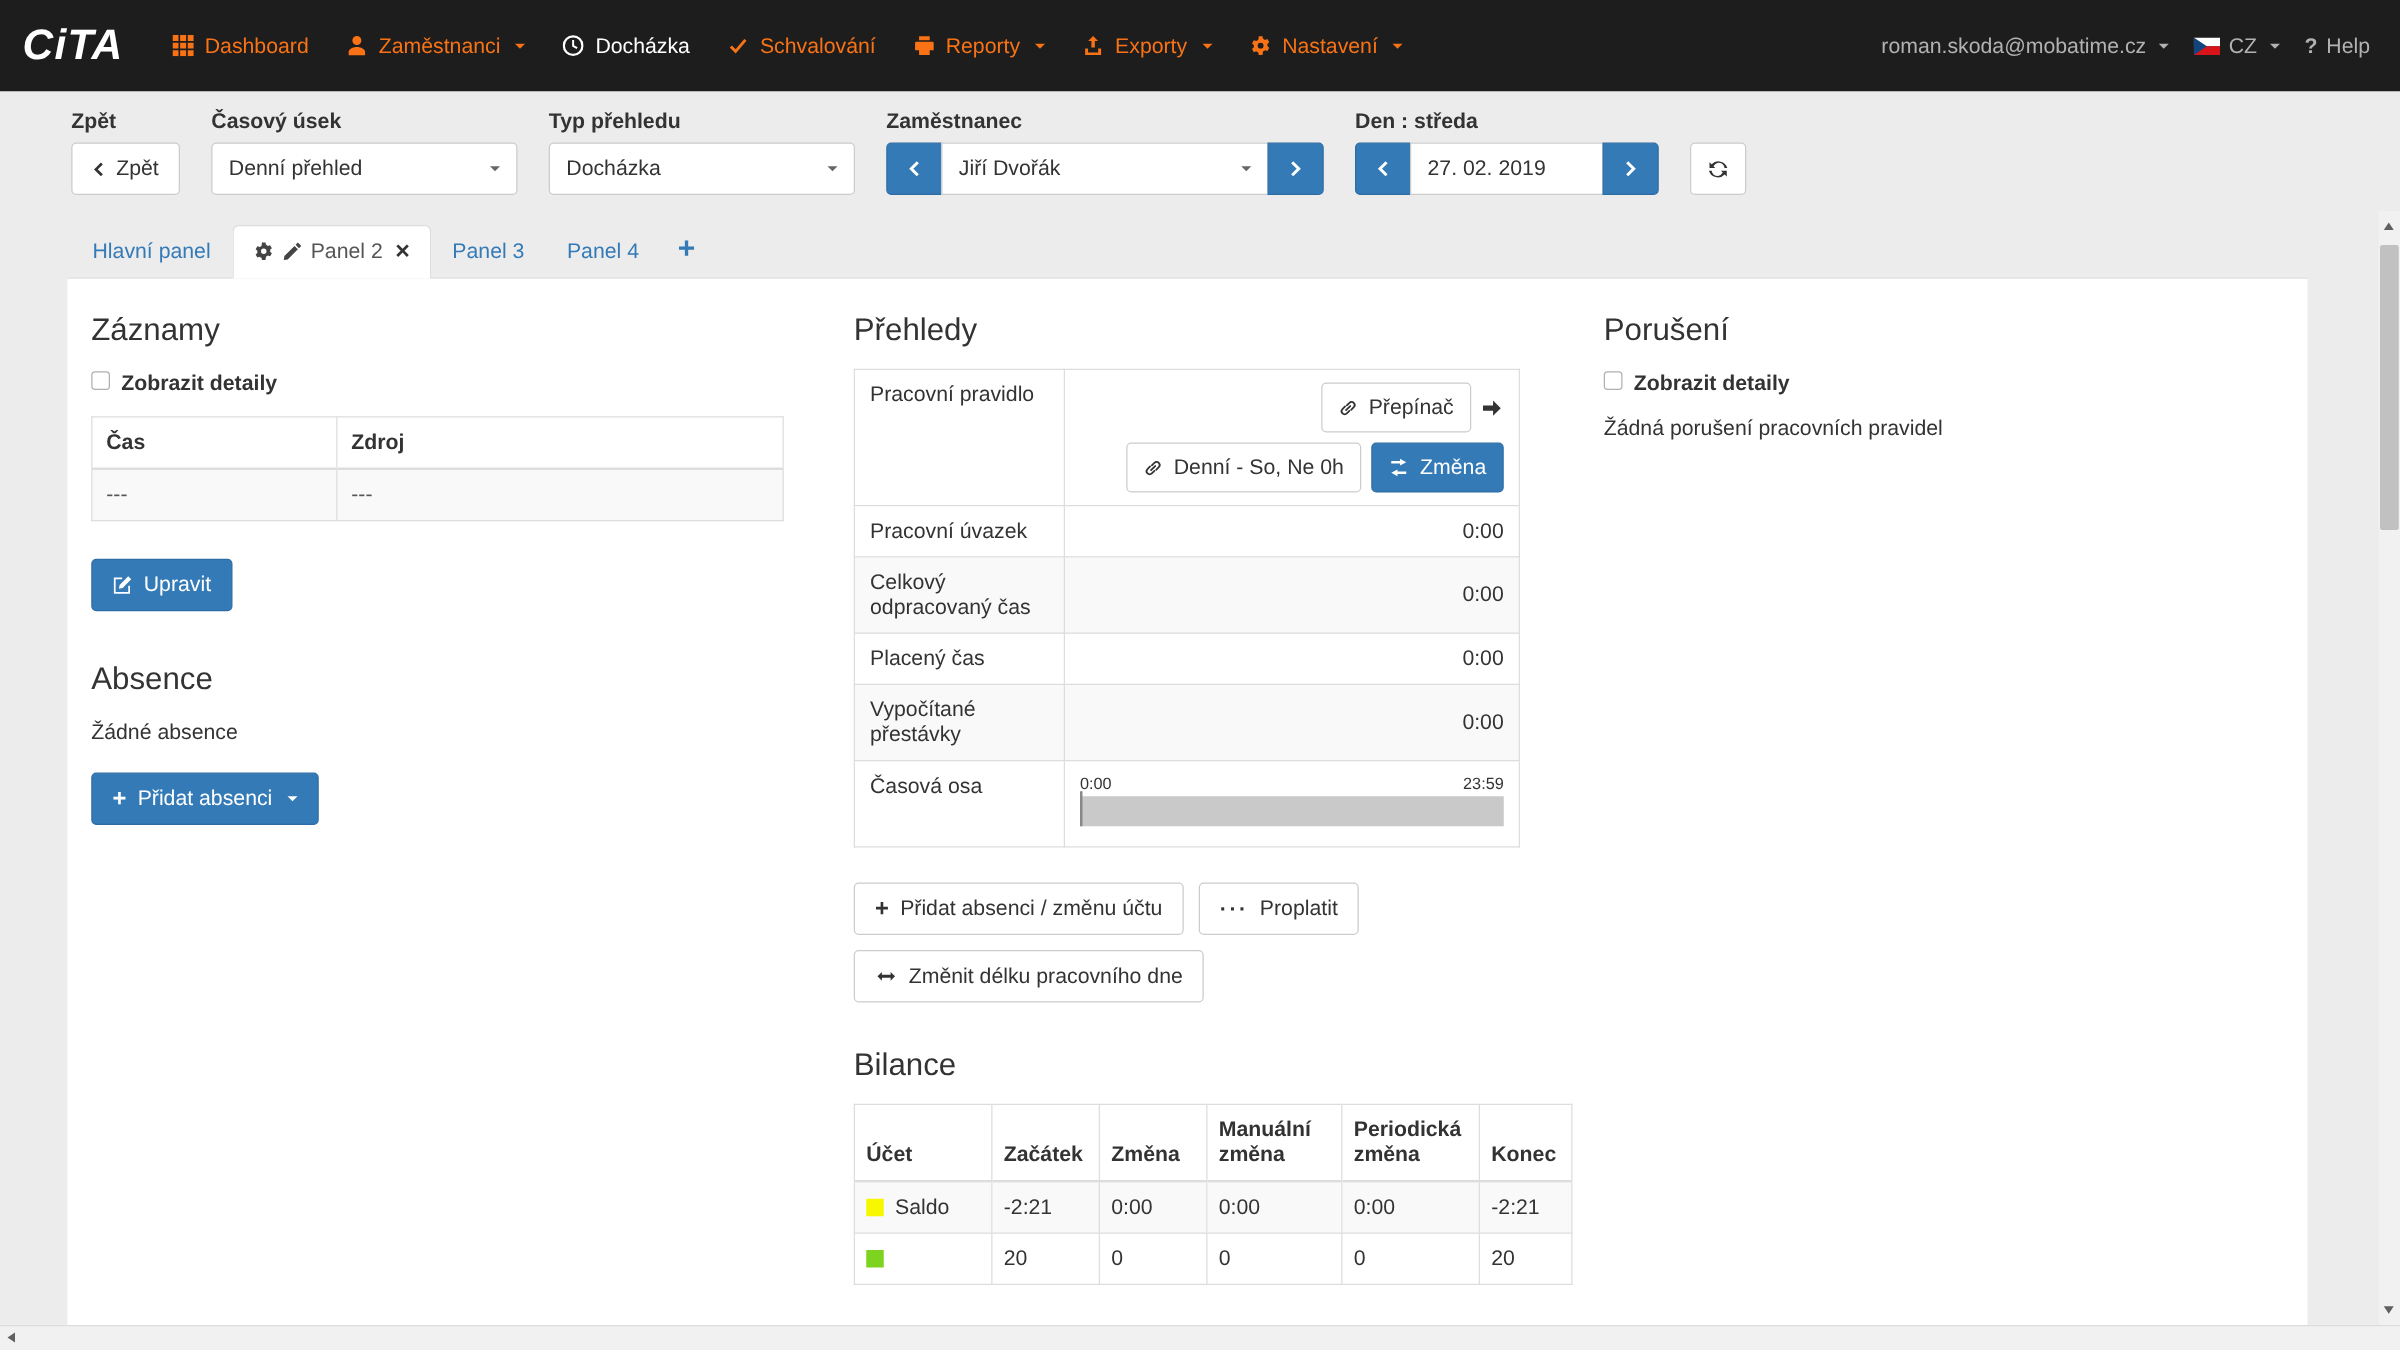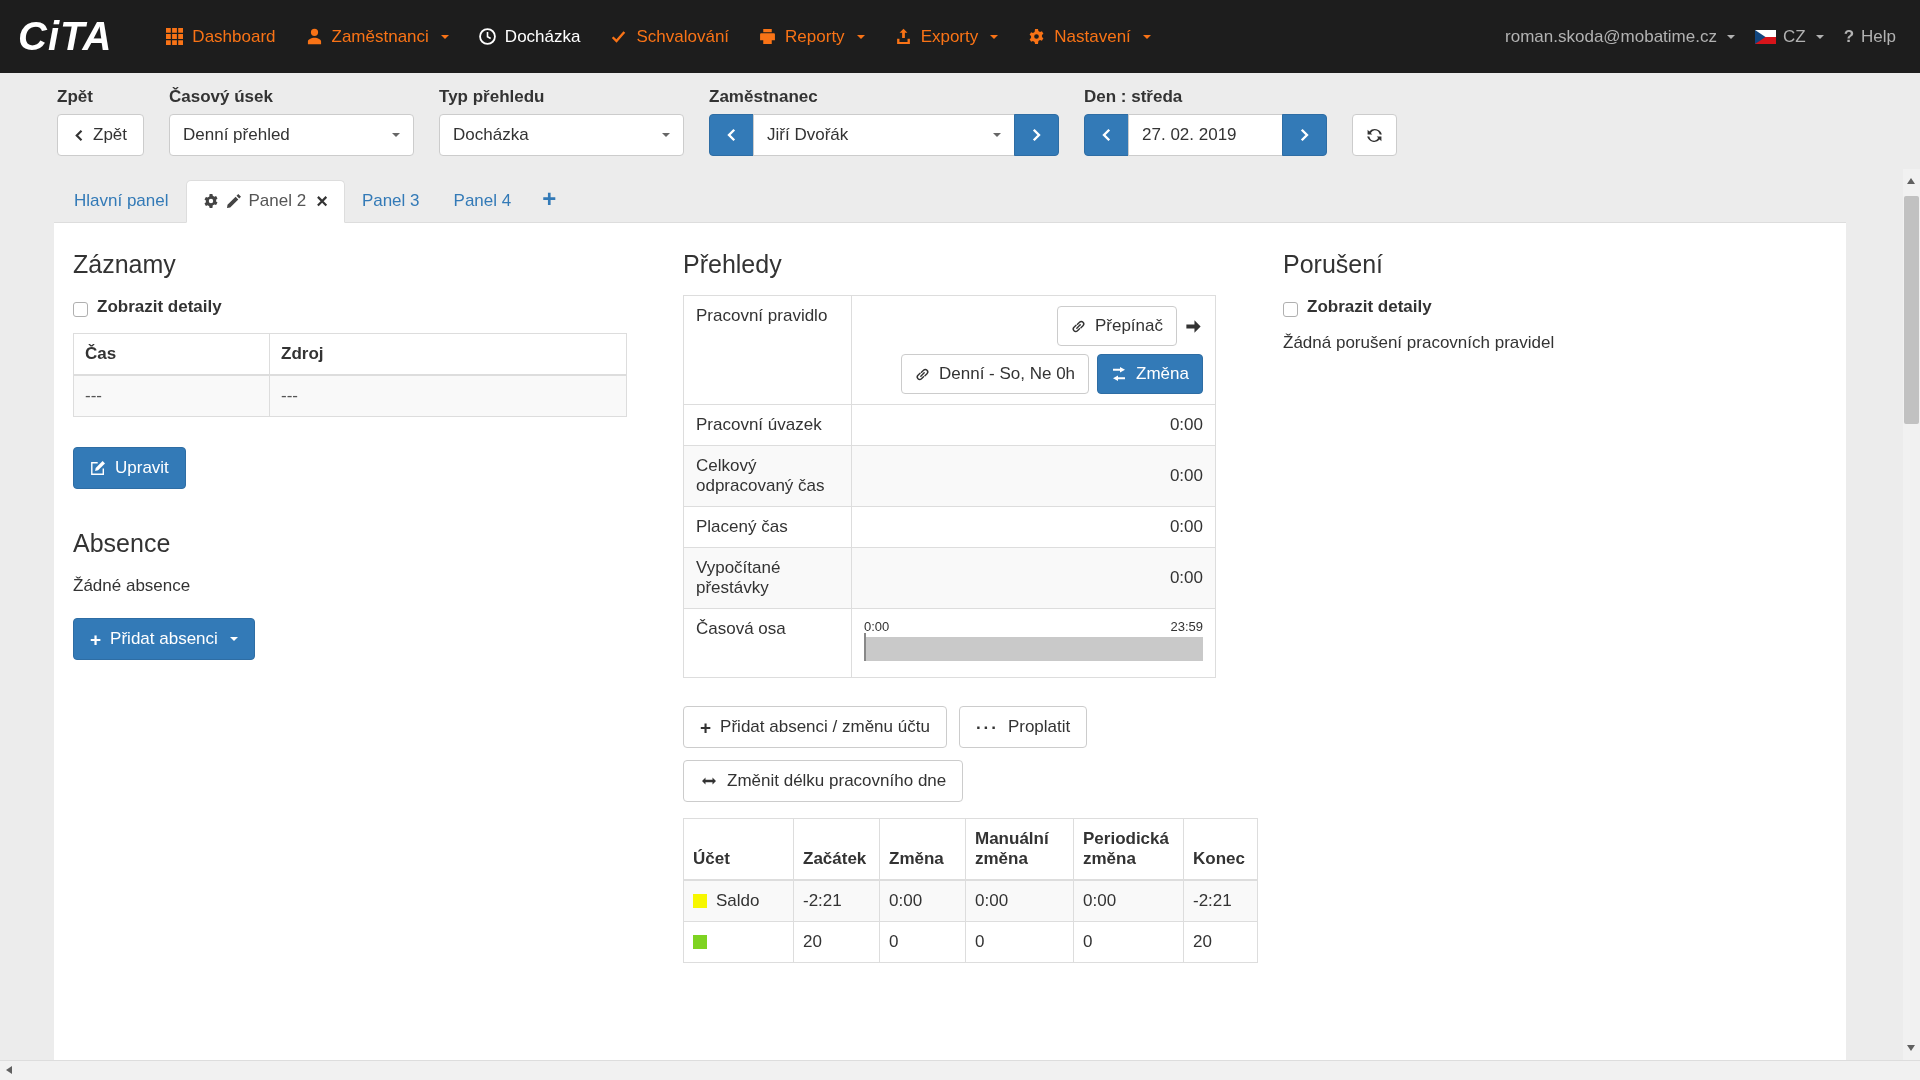--- a/index.html
+++ b/index.html
@@ -3,21 +3,21 @@
 <meta charset="utf-8">
 <style>
   * { box-sizing: border-box; margin:0; padding:0; }
   html, body { width:1920px; height:1080px; }
   body { font-family:"Liberation Sans","DejaVu Sans",sans-serif; font-size:17px; color:#333; background:#ececec; overflow:hidden; position:relative; }
   svg { display:block; }
   button { font-family:inherit; }
 
   
   .navbar { height:73px; background:#1d1d1d; display:flex; align-items:center; padding:0 24px 0 18px; }
-  .logo { color:#fff; font-size:40px; font-weight:bold; font-style:italic; margin-right:39px; letter-spacing:1px; cursor:pointer; }
+  .logo { color:#fff; font-size:34px; font-weight:bold; font-style:italic; margin-right:24px; letter-spacing:1px; cursor:pointer; }
   .nav-items { display:flex; height:100%; }
   .nav-item { display:flex; align-items:center; gap:9px; padding:0 15px; color:#f97316; cursor:pointer; white-space:nowrap; }
   .nav-item.active { color:#fff; }
   .icon-16 { width:17px; height:17px; flex:none; }
   .caret { display:inline-block; width:0; height:0; border-left:4.5px solid transparent; border-right:4.5px solid transparent; border-top:4.5px solid currentColor; margin-left:3px; }
   .nav-right { margin-left:auto; display:flex; align-items:center; gap:20px; color:#b2b2b2; }
   .nav-right .chunk { display:flex; align-items:center; gap:7px; cursor:pointer; white-space:nowrap; }
   .flag { width:21px; height:14px; flex:none; }
   .help-q { font-weight:bold; }
 
@@ -48,21 +48,21 @@
   .tab-close { font-size:20px; font-weight:bold; color:#333; line-height:14px; margin-left:3px; cursor:pointer; }
   .tab-add { font-size:24px; font-weight:bold; color:#337ab7; padding:4px 14px 9px; cursor:pointer; }
 
   
   .content { margin:0 74px 0 54px; background:#fff; height:846px; overflow:hidden; padding:27px 20px 0 19px; display:flex; align-items:flex-start; }
   .sec-title { font-size:25px; font-weight:500; color:#333; }
   .col-left { width:554px; flex:none; }
   .col-mid { width:576px; flex:none; margin-left:56px; }
   .col-right { flex:1; margin-left:24px; }
 
-  .check-row { display:flex; align-items:flex-end; gap:9px; font-weight:bold; margin:18px 0 16px; }
+  .check-row { display:flex; align-items:flex-start; gap:9px; font-weight:bold; margin:18px 0 16px; }
   input[type=checkbox] { appearance:none; -webkit-appearance:none; width:15px; height:15px; border:1px solid #b0b0b0; border-radius:3px; background:#fff; cursor:pointer; flex:none; }
 
   table { border-collapse:collapse; }
   .records-table { width:100%; border:1px solid #ddd; }
   .records-table th, .records-table td { border:1px solid #ddd; padding:10px 11px; text-align:left; }
   .records-table th { border-bottom:2px solid #ddd; }
   .records-table tbody tr { background:#f9f9f9; }
   .muted { color:#555; }
   .btn-edit { margin-top:30px; }
   .absence-title { margin-top:40px; }
@@ -400,20 +400,21 @@
         <span>Proplatit</span>
       </button>
       <button class="btn">
         <svg width="18" height="16" viewBox="0 0 16 16">
             <path fill="currentColor" d="M4.5 4.5L1 8l3.5 3.5V9.2h7v2.3L15 8l-3.5-3.5v2.3h-7z"></path>
           </svg>
         <span>Změnit délku pracovního dne</span>
       </button>
     </div>
 
+    <div class="sec-title balance-title">Bilance</div>
     <table class="balance-table">
       <colgroup>
         <col style="width:110px">
           <col style="width:86px">
           <col style="width:86px">
         <col style="width:108px">
           <col style="width:110px">
           <col style="width:74px">
       </colgroup>
       <thead>

